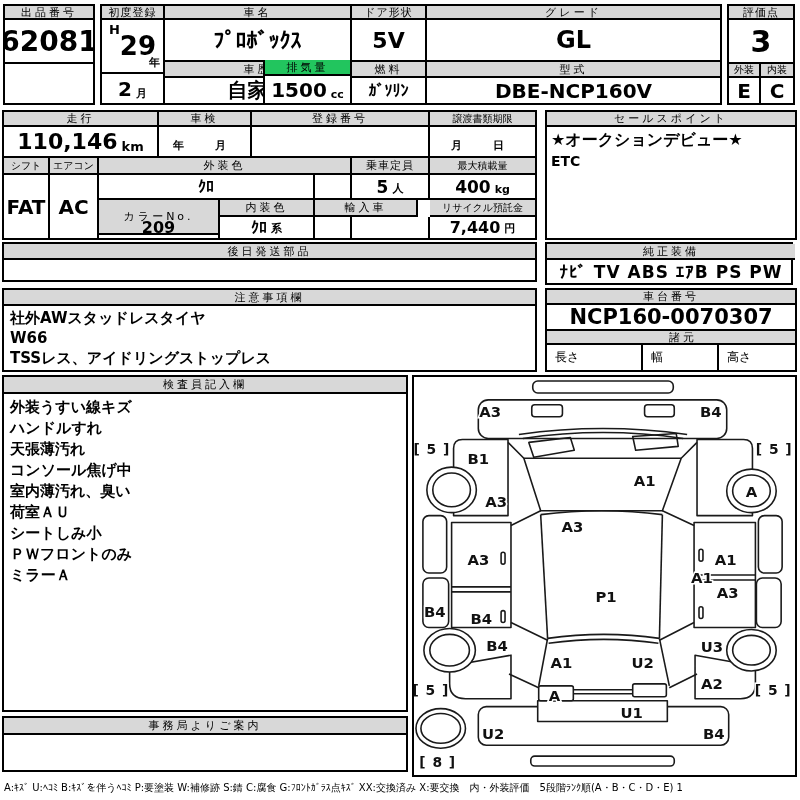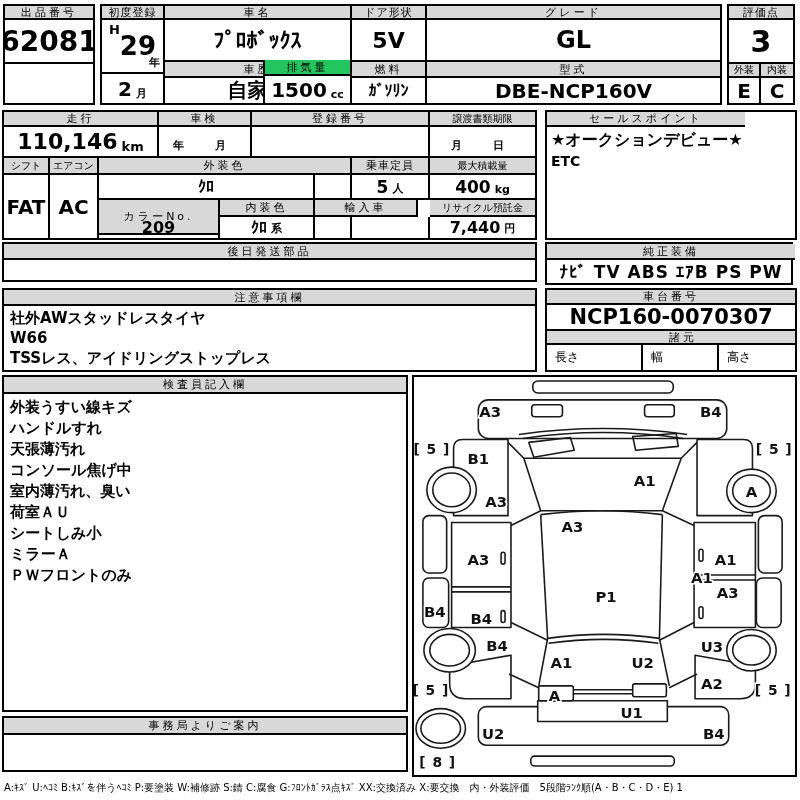--- a/index.html
+++ b/index.html
@@ -135,21 +135,21 @@
     </div>
     <div class="cell br" style="left:311px;top:105px;width:37px;height:21px;"></div>
     <div class="cell br" style="left:348px;top:105px;width:78px;height:21px;"></div>
     <div class="cell" style="left:426px;top:105px;width:105px;height:21px;">
       <span class="val big16">7,440</span>
       <span class="unit">円</span>
     </div>
   </div>
 
   <div class="box" style="left:545px;top:110px;width:252px;height:130px;">
-    <div class="cell hdr bb" style="left:0;top:0;width:198px;height:15px;">セールスポイント</div>
+    <div class="cell hdr bb" style="left:0;top:0;width:248px;height:15px;">セールスポイント</div>
     <div class="abs" style="left:0;top:15px;width:248px;height:111px;text-align:left;">
       <div style="font-weight:bold;font-size:16px;padding:3px 4px 0;">★オークションデビュー★</div>
       <div style="font-weight:bold;font-size:14px;padding:2px 4px 0;">ETC</div>
     </div>
   </div>
 
   <div class="box" style="left:2px;top:242px;width:535px;height:40px;">
     <div class="cell hdr bb" style="left:0;top:0;width:531px;height:16px;">後日発送部品</div>
     <div class="cell" style="left:0;top:16px;width:531px;height:20px;"></div>
   </div>
@@ -180,22 +180,22 @@
   <div class="box" style="left:2px;top:375px;width:406px;height:337px;">
     <div class="cell hdr bb" style="left:0;top:0;width:402px;height:17px;">検査員記入欄</div>
     <div class="abs lines" style="left:0;top:17px;width:402px;">
       <div>外装うすい線キズ</div>
       <div>ハンドルすれ</div>
       <div>天張薄汚れ</div>
       <div>コンソール焦げ中</div>
       <div>室内薄汚れ、臭い</div>
       <div>荷室ＡＵ</div>
       <div>シートしみ小</div>
+      <div>ＰＷフロントのみ</div>
       <div>ミラーＡ</div>
-      <div>ＰＷフロントのみ</div>
     </div>
   </div>
 
   <div class="box" style="left:2px;top:716px;width:406px;height:56px;">
     <div class="cell hdr bb" style="left:0;top:0;width:402px;height:17px;">事務局よりご案内</div>
     <div class="cell" style="left:0;top:17px;width:402px;height:35px;"></div>
   </div>
 
   <div class="box" style="left:412px;top:375px;width:385px;height:402px;">
     <svg width="381" height="398" viewBox="0 0 385 402">

